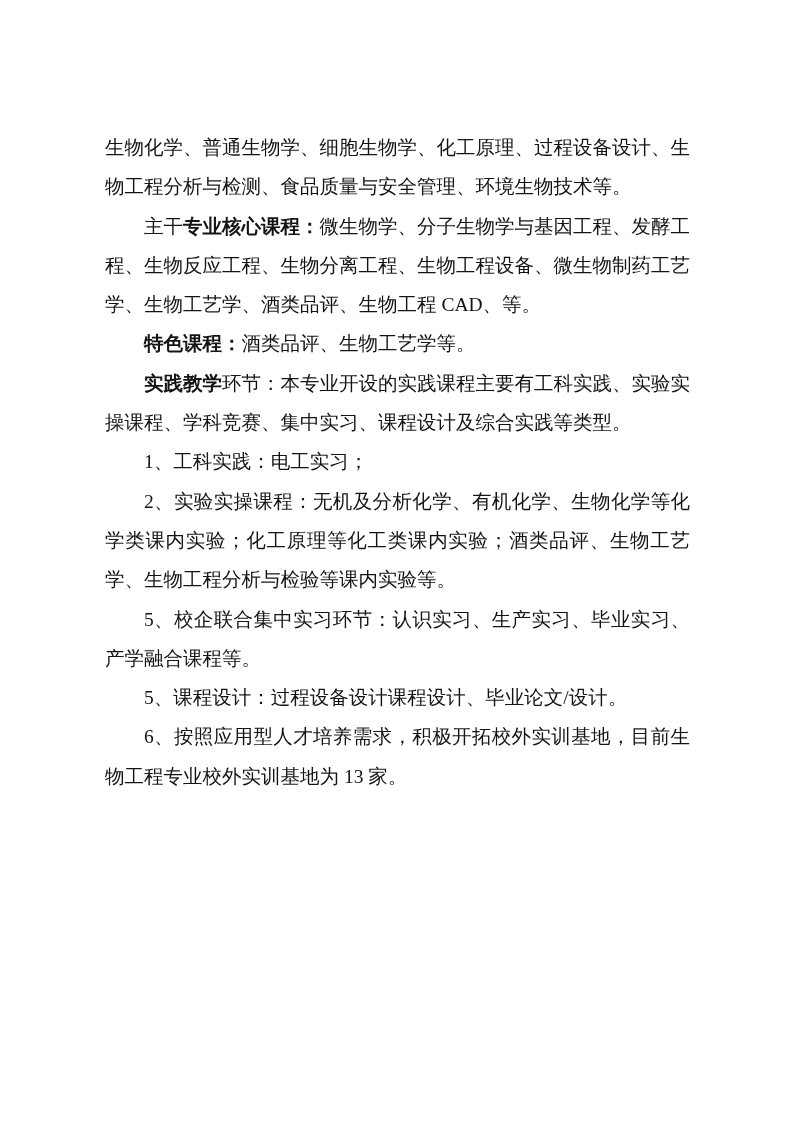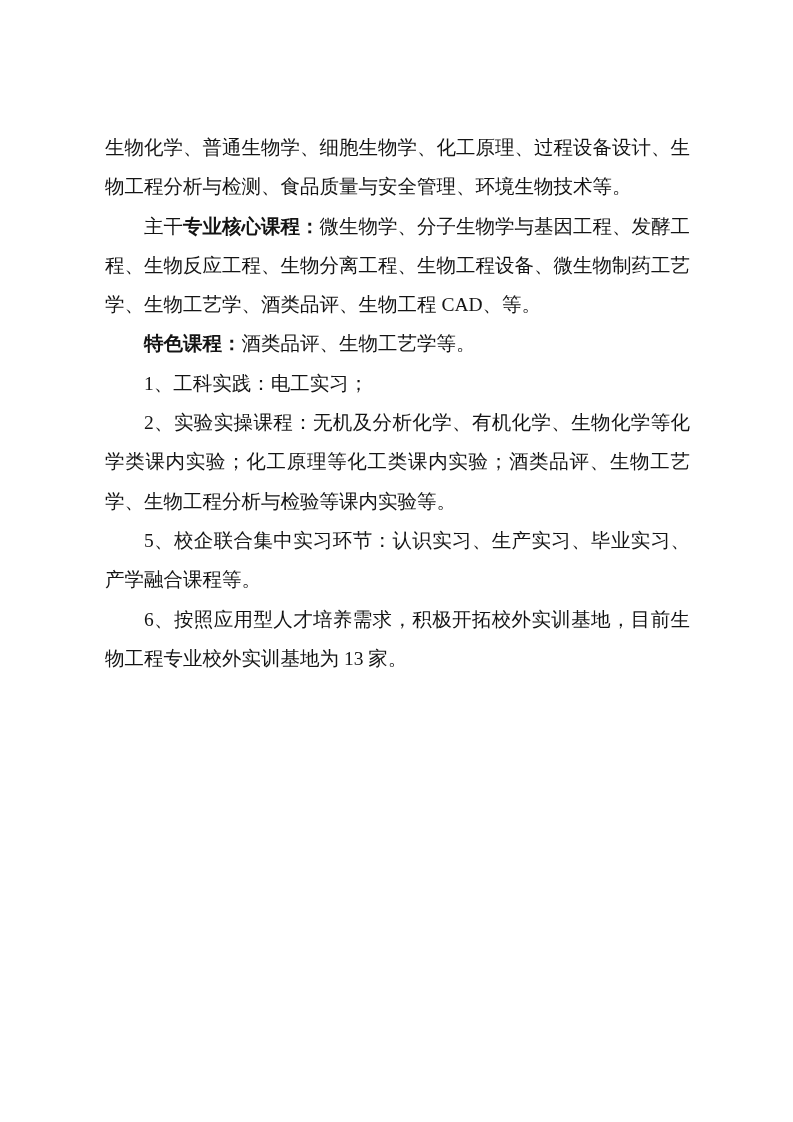--- a/index.html
+++ b/index.html
@@ -40,18 +40,20 @@
   }
 </style>
 </head>
 <body>
 
 <div class="page">
   <div class="doc">
       <p><span class="t-run">生物化学、普通生物学、细胞生物学、化工原理、过程设备设计、生物工程分析与检测、食品质量与安全管理、环境生物技术等。</span></p>
       <p class="indent"><span class="t-run">主干</span><span class="b-run">专业核心课程：</span><span class="t-run">微生物学、分子生物学与基因工程、发酵工程、生物反应工程、生物分离工程、生物工程设备、微生物制药工艺学、生物工艺学、酒类品评、生物工程 CAD、等。</span></p>
       <p class="indent"><span class="b-run">特色课程：</span><span class="t-run">酒类品评、生物工艺学等。</span></p>
+      <p class="indent"><span class="b-run">实践教学</span><span class="t-run">环节：本专业开设的实践课程主要有工科实践、实验实操课程、学科竞赛、集中实习、课程设计及综合实践等类型。</span></p>
       <p class="indent"><span class="t-run">1、工科实践：电工实习；</span></p>
       <p class="indent"><span class="t-run">2、实验实操课程：无机及分析化学、有机化学、生物化学等化学类课内实验；化工原理等化工类课内实验；酒类品评、生物工艺学、生物工程分析与检验等课内实验等。</span></p>
       <p class="indent"><span class="t-run">5、校企联合集中实习环节：认识实习、生产实习、毕业实习、产学融合课程等。</span></p>
+      <p class="indent"><span class="t-run">5、课程设计：过程设备设计课程设计、毕业论文/设计。</span></p>
       <p class="indent"><span class="t-run">6、按照应用型人才培养需求，积极开拓校外实训基地，目前生物工程专业校外实训基地为 13 家。</span></p>
     </div>
 </div>
 
 </body></html>

